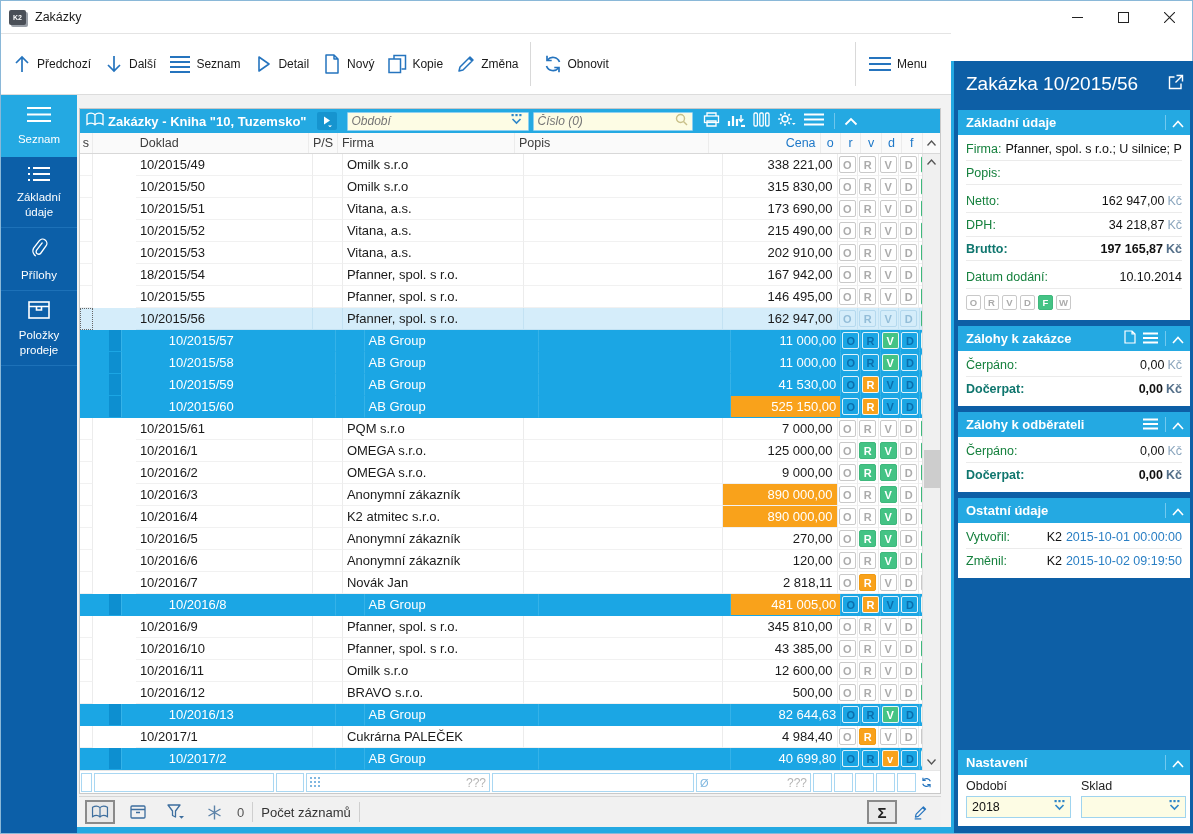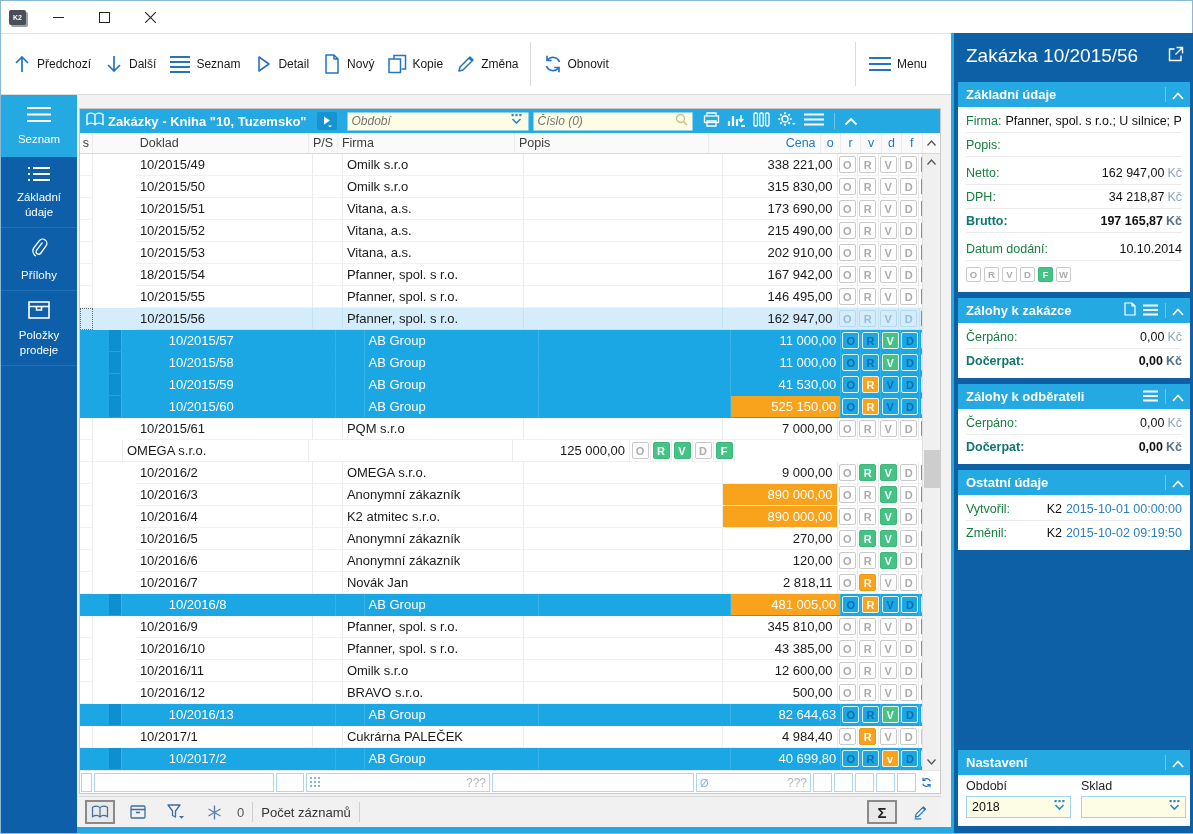--- a/index.html
+++ b/index.html
@@ -95,21 +95,21 @@
   .statusbar { height:34px; margin:2px 10px 0 2px; background:#f1f1f1; border-top:1px solid #d5d5d5; display:flex; align-items:center; padding:0 6px; gap:8px; }
   .sbox { width:30px; height:24px; display:flex; align-items:center; justify-content:center; border:1px solid transparent; }
   .sbox.pressed { border:2px solid #8a8a8a; background:#e9e9e9; }
   .scount { font-size:13px; color:#555; }
   .ssep { width:1px; height:20px; background:#cfcfcf; }
   .slabel { font-size:13px; color:#333; }
   .sspacer { flex:1; }
   .sigma { font-size:15px; color:#222; font-weight:bold; }
 
   
-  .rpanel { width:243px; background:#0d5fa6; border-left:3px solid #24a9e2; display:flex; flex-direction:column; padding:0 0 4px; }
+  .rpanel { width:243px; background:#0d5fa6; border-left:3px solid #24a9e2; display:flex; flex-direction:column; padding:0 0 4px;margin-top:28px; }
   .rphead { height:46px; display:flex; align-items:center; padding:0 10px 0 12px; color:#fff; }
   .rphead .rptitle { font-size:19px; font-weight:normal; flex:1; white-space:nowrap; }
   .sec { margin:3px 4px; background:#fff; }
   .sechead { height:25px; background:#24a9e2; color:#fff; display:flex; align-items:center; padding:0 6px 0 8px; gap:6px; }
   .sechead .sectitle { font-size:13px; font-weight:bold; flex:1; white-space:nowrap; }
   .secdiv { width:1px; height:15px; background:#72c9ef; }
   .secbody { padding:2px 8px 6px; }
   .prow { display:flex; align-items:baseline; font-size:12.5px; padding:5px 0 4px; border-bottom:1px solid #ebebeb; }
   .prow:last-child { border-bottom:0; }
   .plabel { color:#15803d; white-space:nowrap; }
@@ -133,20 +133,21 @@
 
   svg { flex:0 0 auto; }
 </style>
 </head>
 <body>
 
 <div class="window">
 
   <div class="titlebar">
     <div class="app-icon">K2</div>
+    <div class="wtitle">Zakázky</div>
     <div class="winbtns">
       <div class="winbtn">
           <svg width="11" height="11">
             <line x1="0" y1="5.5" x2="11" y2="5.5" stroke="#222" stroke-width="1"></line>
           </svg>
         </div>
       <div class="winbtn">
           <svg width="11" height="11">
             <rect x="0.5" y="0.5" width="10" height="10" fill="none" stroke="#222" stroke-width="1"></rect>
           </svg>
@@ -653,20 +654,21 @@
                     </div>
                     <div class="td c-flag flagcell">
                       <span class="flag off">D</span>
                     </div>
                     <div class="td c-flag flagcell">
                       <span class="flag green">F</span>
                     </div>
                   </div>
                   <div class="trow normal">
                     <div class="td c-s"></div>
+                    <div class="td c-doklad">10/2016/1</div>
                     <div class="td c-ps"></div>
                     <div class="td c-firma">OMEGA s.r.o.</div>
                     <div class="td c-popis"></div>
                     <div class="td c-cena num">125 000,00</div>
                     <div class="td c-flag flagcell">
                       <span class="flag off">O</span>
                     </div>
                     <div class="td c-flag flagcell">
                       <span class="flag green">R</span>
                     </div>

